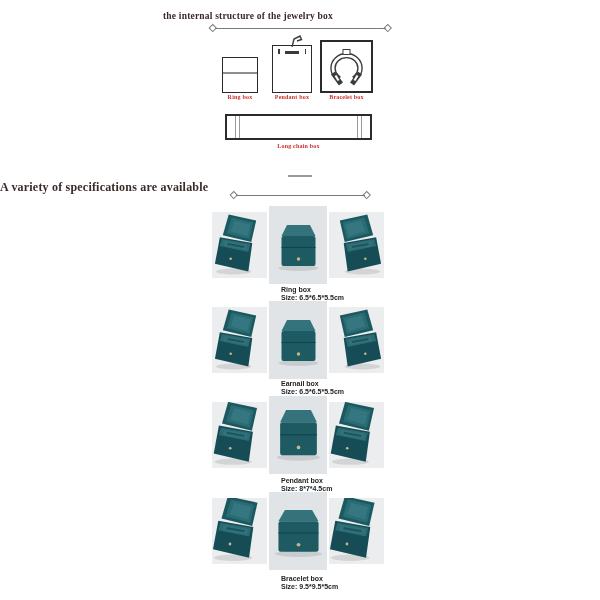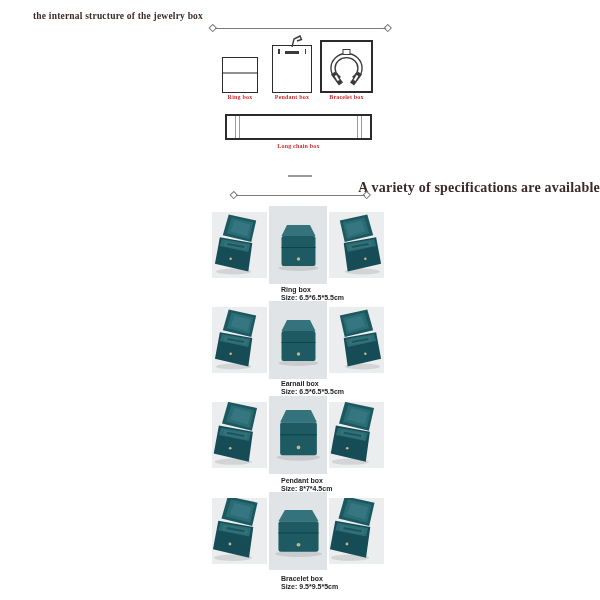--- a/index.html
+++ b/index.html
@@ -1,28 +1,28 @@
 <!DOCTYPE html>
 <html><head>
 <meta charset="utf-8">
 <style>
   html,body{margin:0;padding:0;background:#fff;}
   .page{position:relative;width:600px;height:600px;background:#ffffff;overflow:hidden;
         font-family:"Liberation Serif",serif;}
 
   
-  .main-title{position:absolute;top:11px;left:0;width:496px;
-      font-weight:bold;font-size:9.5px;color:#3c2a2a;letter-spacing:.2px;padding-left:33px;}
+  .main-title{position:absolute;top:11px;left:0;width:496px;text-align:center;
+      font-weight:bold;font-size:9.5px;color:#3c2a2a;letter-spacing:.2px;}
   .hr-diamond{position:absolute;display:flex;align-items:center;height:6px;}
   .hr-diamond .dm{width:3.5px;height:3.5px;border:1px solid #7a7a7a;transform:rotate(45deg);flex:0 0 auto;}
   .hr-diamond .ln{flex:1;height:1px;background:#7a7a7a;margin:0 -1px;}
   .t-underline{top:25px;left:210px;width:180px;}
   .s2-dash{position:absolute;top:175px;left:288px;width:24px;height:2px;background:#9a9a9a;}
-  .s2-title{position:absolute;top:180px;left:0;width:600px;text-align:right;
-      font-weight:bold;font-size:14px;color:#3c2a2a;letter-spacing:.2px;}
+  .s2-title{position:absolute;top:180px;left:0;width:600px;text-align:left;
+      font-weight:bold;font-size:12px;color:#3c2a2a;letter-spacing:.2px;}
   .s2-underline{top:192px;left:231px;width:138px;}
 
   
   .diag{position:absolute;box-sizing:border-box;border:1px solid #2b2b2b;background:#fff;}
   .diag-ring{left:222px;top:57px;width:36px;height:36px;}
   .diag-ring .slot{position:absolute;left:0;right:0;top:14px;height:2px;background:#8f8f8f;}
   .diag-pendant{left:272px;top:45px;width:40px;height:48px;}
   .diag-pendant .bar{position:absolute;top:5px;left:50%;transform:translateX(-50%);width:14px;height:3px;background:#3a3a3a;}
   .diag-pendant .tick{position:absolute;top:3px;width:1.5px;height:5px;background:#3a3a3a;}
   .tick-l{left:5px;} .tick-r{right:5px;}

